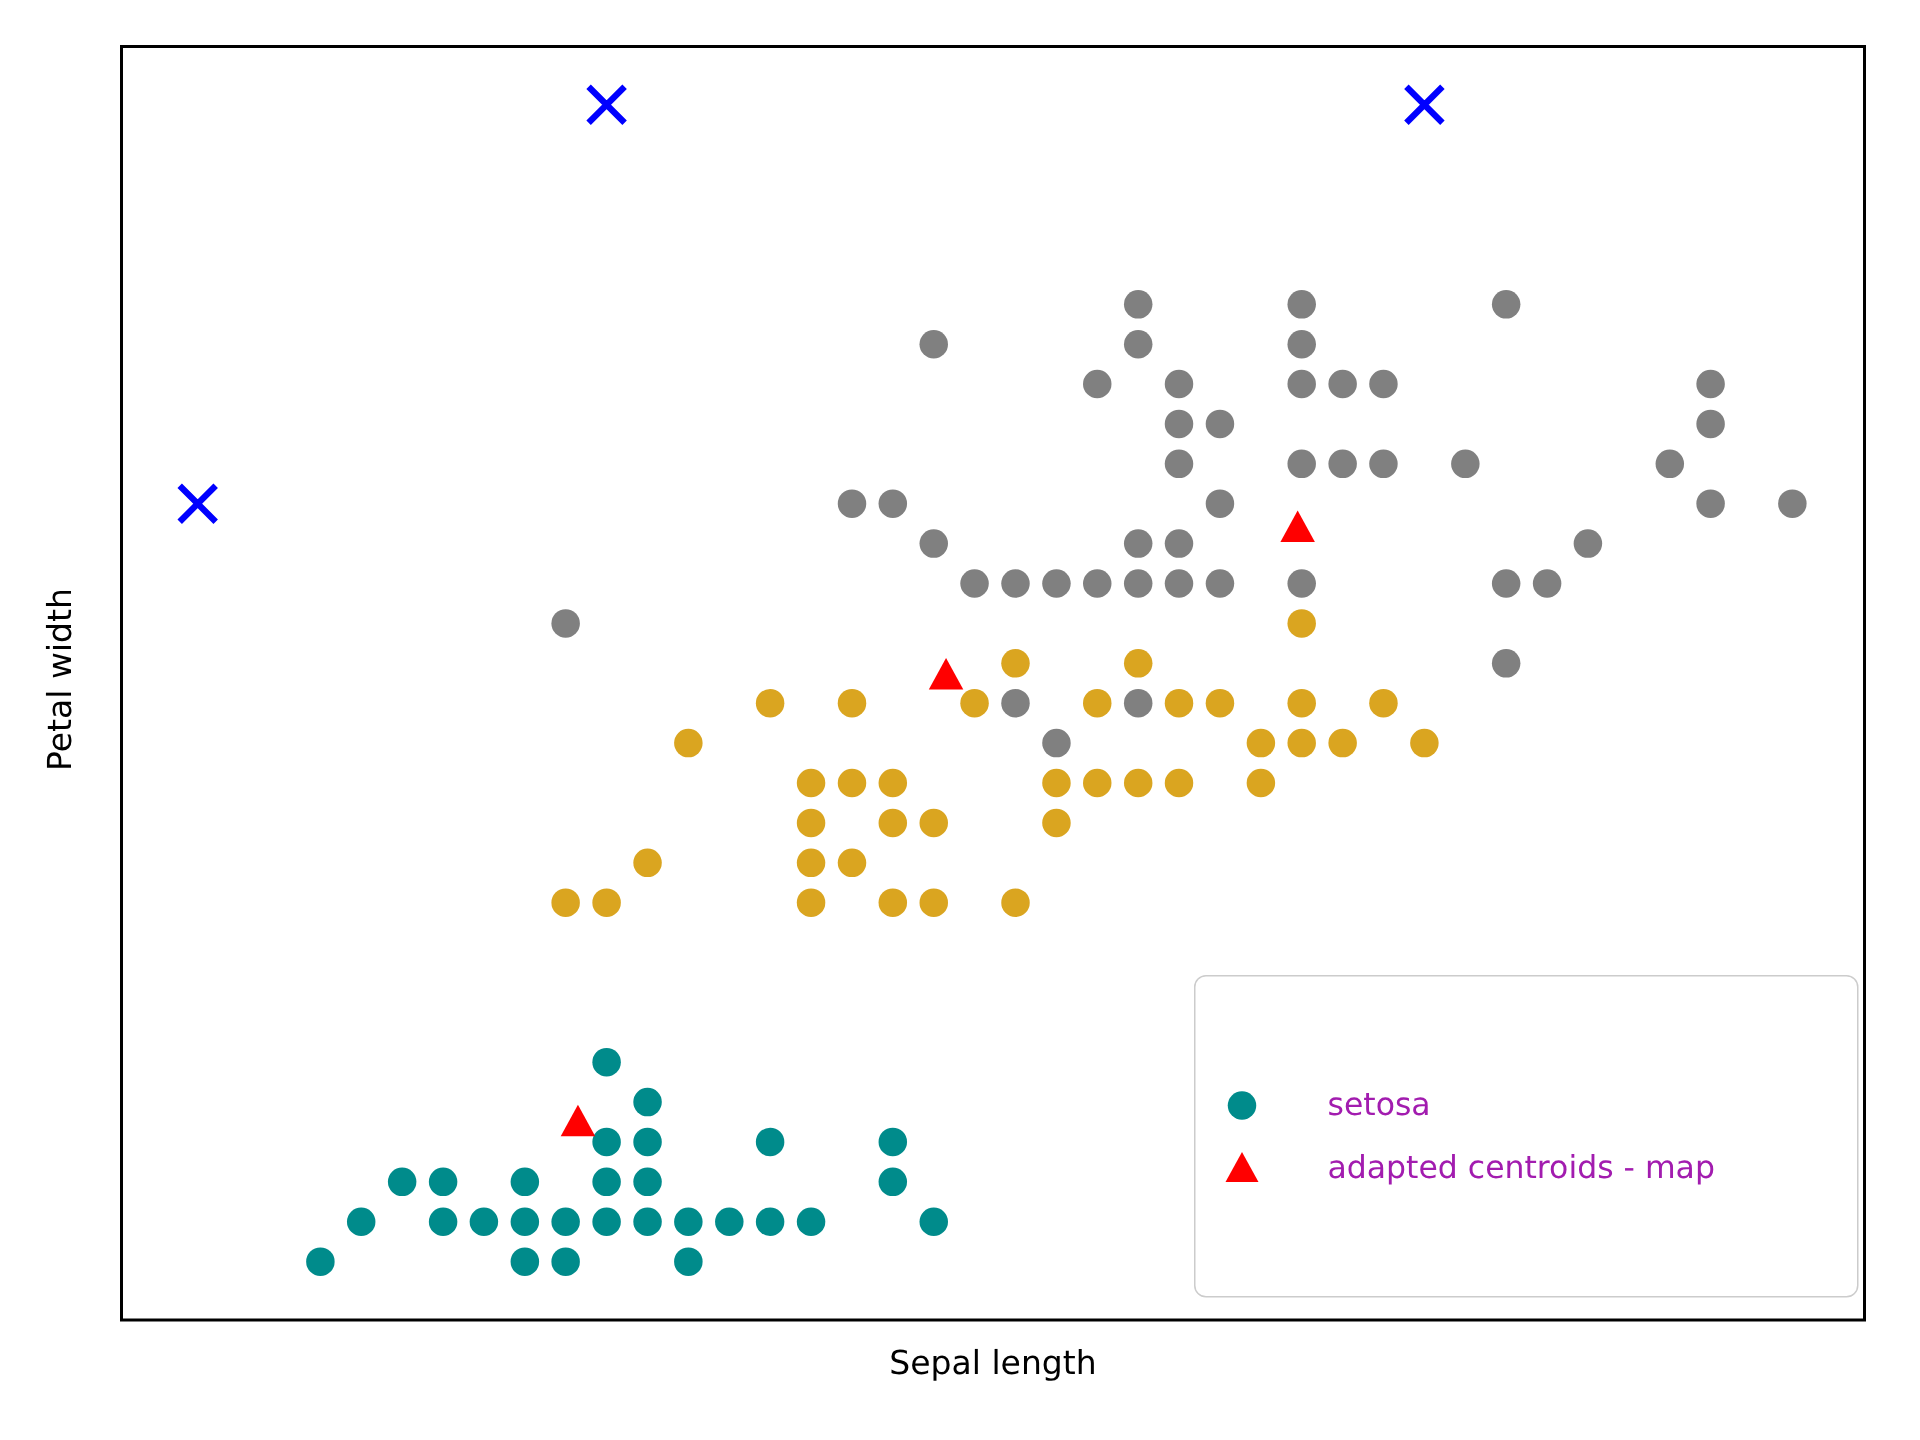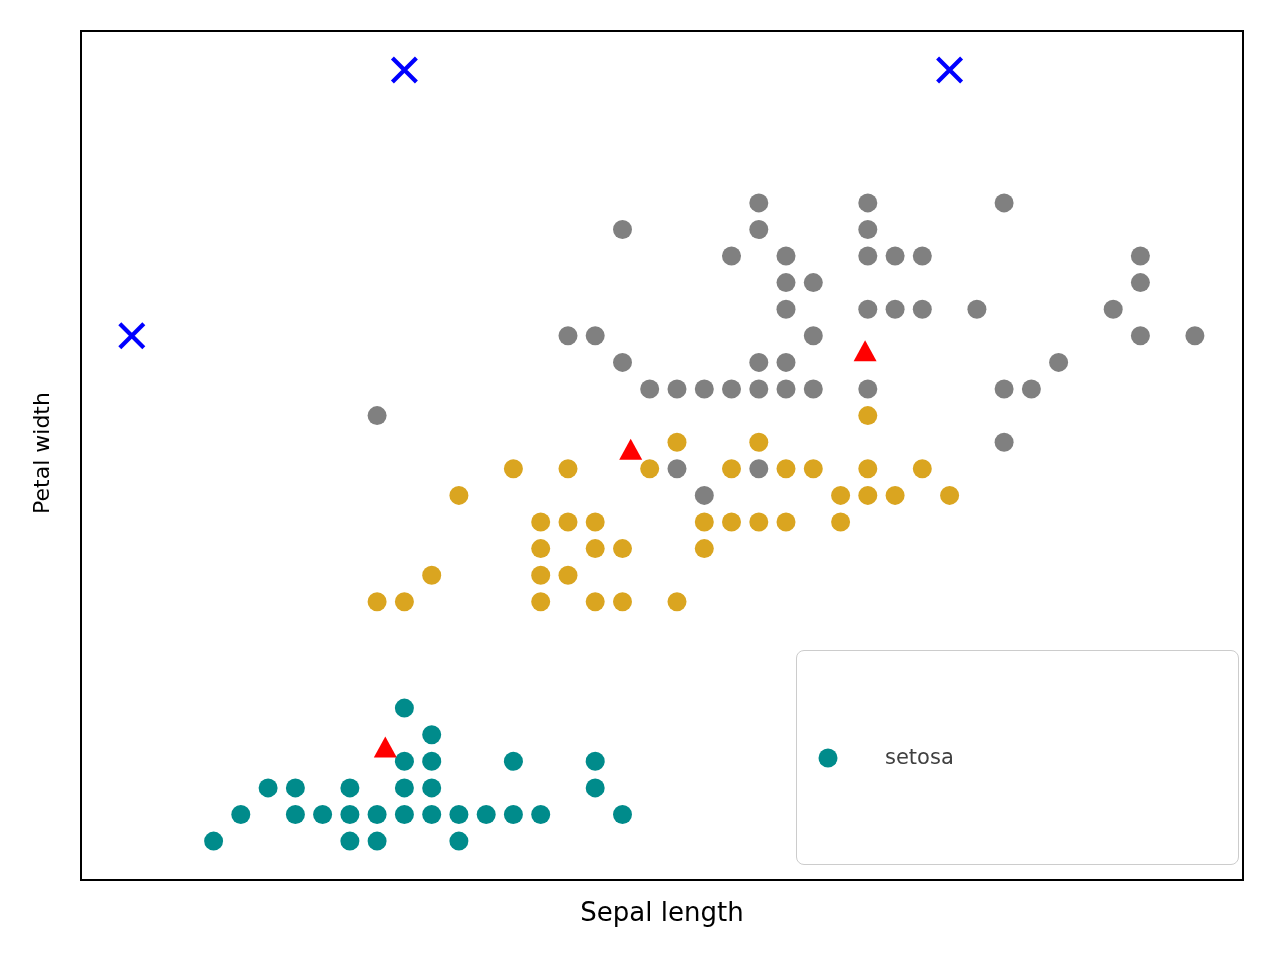--- a/index.html
+++ b/index.html
@@ -7,34 +7,34 @@
     position:relative;width:1280px;height:960px;background:#ffffff;
     font-family:"DejaVu Sans","Liberation Sans",sans-serif;overflow:hidden;
   }
   .plot-area{
     position:absolute;left:80px;top:30px;width:1164px;height:851px;
     border:2px solid #000;box-sizing:border-box;background:#ffffff;
   }
   .scatter-canvas{position:absolute;left:0;top:0;width:1280px;height:960px;pointer-events:none;}
   .x-axis-label{
     position:absolute;left:80px;top:897px;width:1164px;text-align:center;
-    font-size:26px;color:#000;
+    font-size:22px;color:#000;
   }
   .y-axis-label{
     position:absolute;left:41px;top:453px;transform:translate(-50%,-50%) rotate(-90deg);
     font-size:22px;color:#000;white-space:nowrap;
   }
   .legend{
     position:absolute;left:796px;top:650px;width:443px;height:215px;
     border:1.5px solid #cccccc;border-radius:8px;background:#ffffff;
     box-sizing:border-box;display:flex;flex-direction:column;justify-content:center;
   }
   .legend-row{display:flex;align-items:center;height:42px;padding-left:18px;}
   .legend-marker{width:26px;height:26px;flex:0 0 26px;}
-  .legend-label{margin-left:44px;font-size:21px;color:#404040;line-height:1;}
+  .legend-label{margin-left:44px;font-size:21px;color:#a21caf;line-height:1;}
 </style>
 </head>
 <body>
 
 <div class="figure">
 
   <div class="plot-area"></div>
 
   <svg class="scatter-canvas" id="scatter-canvas" width="1280" height="960" viewBox="0 0 1280 960" xmlns="http://www.w3.org/2000/svg">
       <g>
@@ -169,15 +169,21 @@
 
   <div class="y-axis-label">Petal width</div>
 
   <div class="legend">
     <div class="legend-row">
       <svg class="legend-marker" viewBox="0 0 26 26">
           <circle r="9.5" fill="#008b8b" transform="translate(13,13)"></circle>
         </svg>
       <span class="legend-label">setosa</span>
     </div>
+    <div class="legend-row">
+      <svg class="legend-marker" viewBox="0 0 26 26">
+          <path d="M 0 -11 L 11 9 L -11 9 Z" fill="#ff0000" transform="translate(13,13)"></path>
+        </svg>
+      <span class="legend-label">adapted centroids - map</span>
+    </div>
   </div>
 
 </div>
 
 </body></html>

